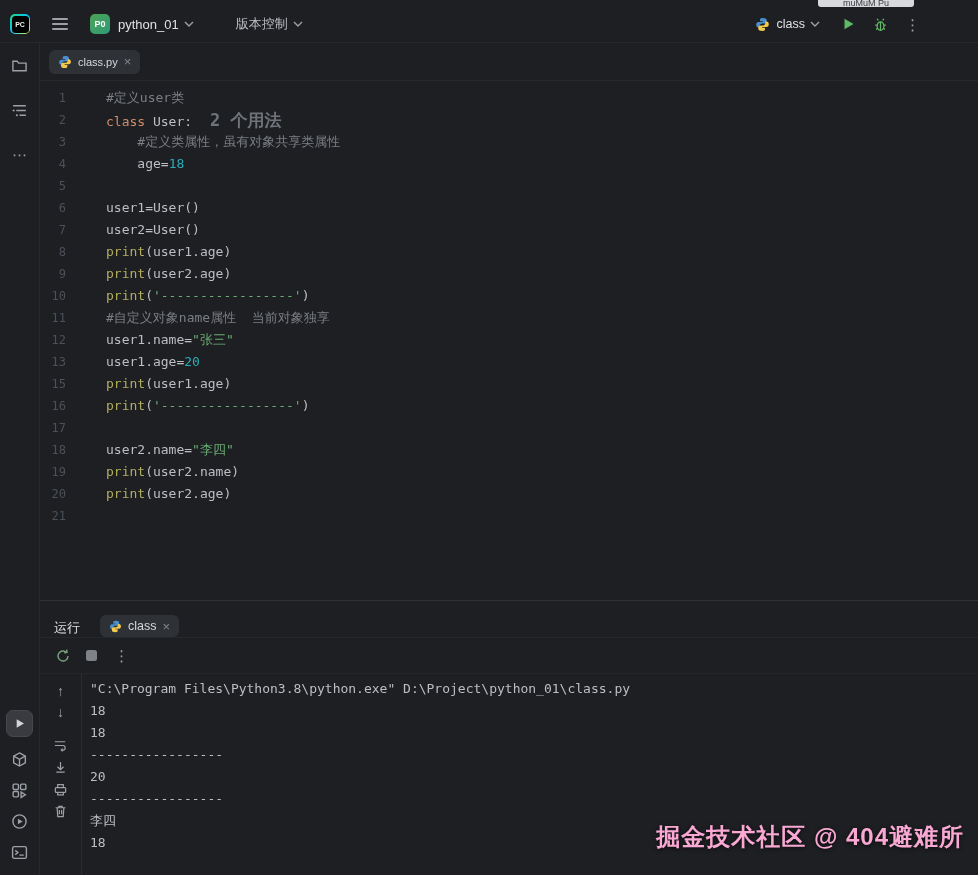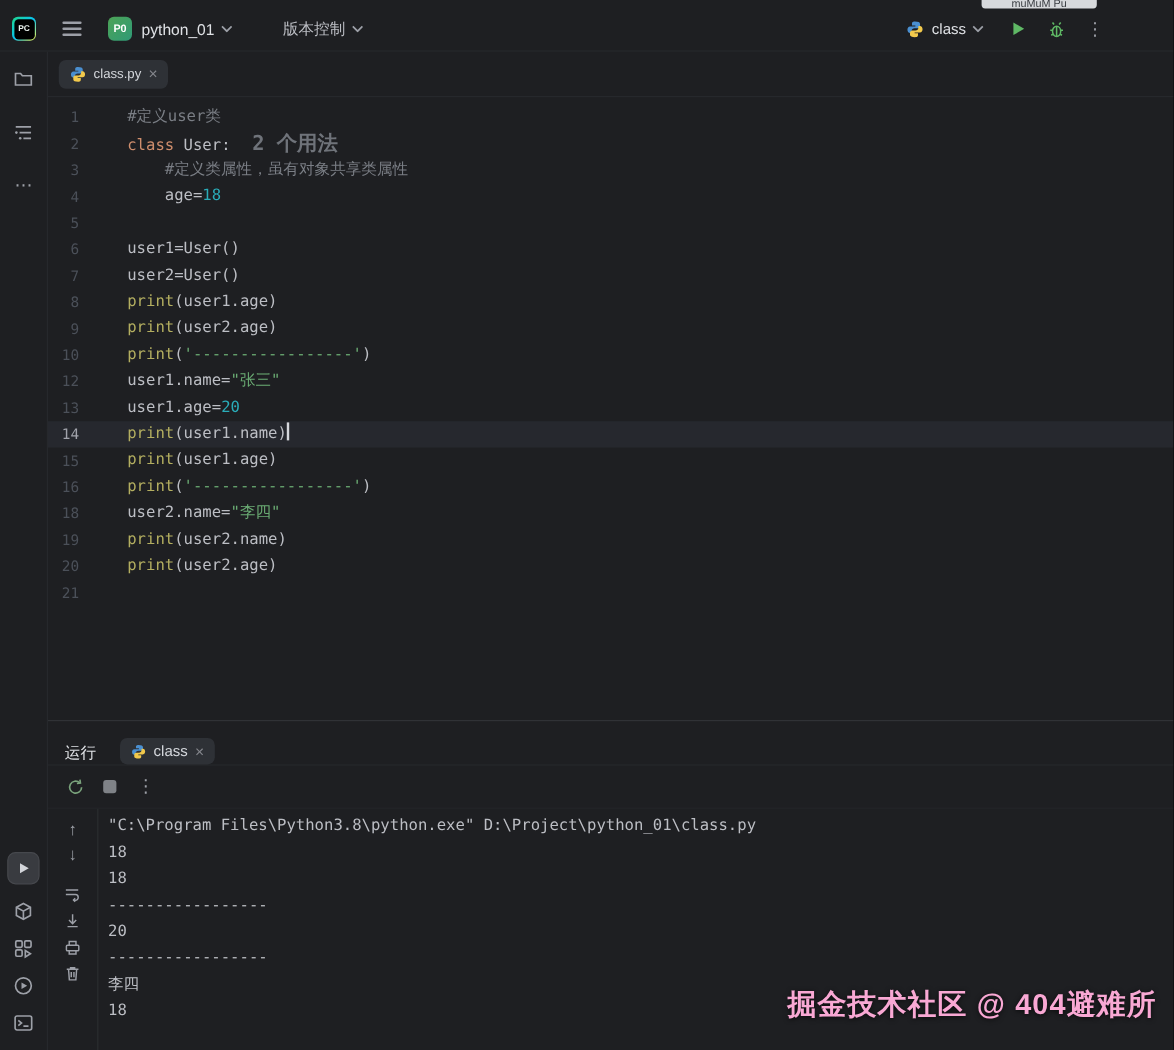--- a/index.html
+++ b/index.html
@@ -280,38 +280,42 @@
         </div>
         <div class="crow">
           <span class="ln">9</span>
           <span class="ctext"><span class="tok-fn">print</span><span class="tok-plain">(user2.age)</span></span>
         </div>
         <div class="crow">
           <span class="ln">10</span>
           <span class="ctext"><span class="tok-fn">print</span><span class="tok-plain">(</span><span class="tok-str">'-----------------'</span><span class="tok-plain">)</span></span>
         </div>
         <div class="crow">
+          <span class="ln">11</span>
+          <span class="ctext"><span class="tok-com">#自定义对象name属性  当前对象独享</span></span>
+        </div>
+        <div class="crow">
           <span class="ln">12</span>
           <span class="ctext"><span class="tok-plain">user1.name=</span><span class="tok-str">"张三"</span></span>
         </div>
         <div class="crow">
           <span class="ln">13</span>
           <span class="ctext"><span class="tok-plain">user1.age=</span><span class="tok-num">20</span></span>
         </div>
-        <div class="crow current">
-          <span class="ln">14</span>
-          <span class="ctext"><span class="tok-fn">print</span><span class="tok-plain">(user1.name)</span><span class="caret"></span></span>
-        </div>
         <div class="crow">
           <span class="ln">15</span>
           <span class="ctext"><span class="tok-fn">print</span><span class="tok-plain">(user1.age)</span></span>
         </div>
         <div class="crow">
           <span class="ln">16</span>
           <span class="ctext"><span class="tok-fn">print</span><span class="tok-plain">(</span><span class="tok-str">'-----------------'</span><span class="tok-plain">)</span></span>
+        </div>
+        <div class="crow">
+          <span class="ln">17</span>
+          <span class="ctext"></span>
         </div>
         <div class="crow">
           <span class="ln">18</span>
           <span class="ctext"><span class="tok-plain">user2.name=</span><span class="tok-str">"李四"</span></span>
         </div>
         <div class="crow">
           <span class="ln">19</span>
           <span class="ctext"><span class="tok-fn">print</span><span class="tok-plain">(user2.name)</span></span>
         </div>
         <div class="crow">

